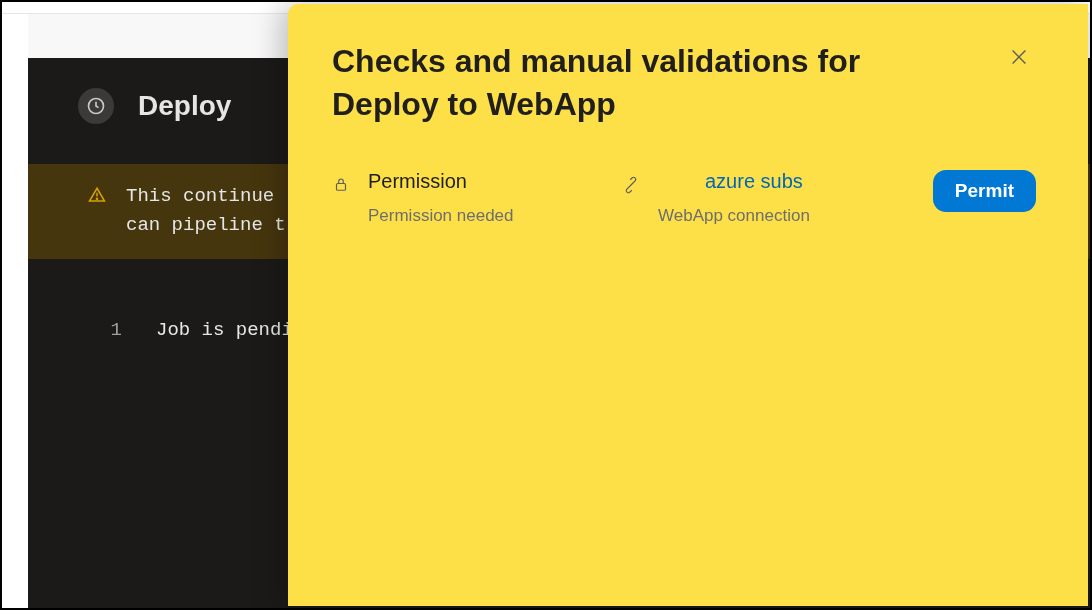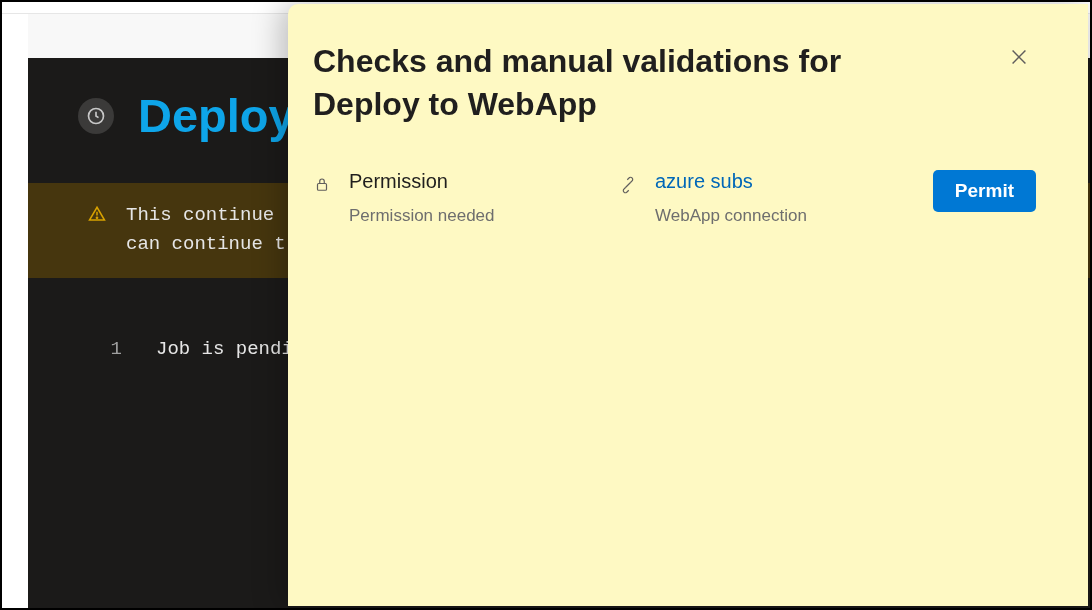--- a/index.html
+++ b/index.html
@@ -36,23 +36,23 @@
       padding: 30px 40px 40px 50px;
     }
     .clock-badge {
       width: 36px; height: 36px; border-radius: 50%;
       background: #3b3a39;
       display: flex; align-items: center; justify-content: center;
     }
     .clock-badge svg { width: 20px; height: 20px; }
     .dp-title {
       font-family: "Segoe UI", sans-serif;
-      font-size: 47px;
+      font-size: 28px;
       font-weight: 600;
-      color: #0ea5e9;
+      color: #e5e5e5;
     }
 
     .warning-banner {
       background: rgba(131, 94, 0, 0.42);
       display: flex;
       align-items: flex-start;
       gap: 20px;
       padding: 18px 34px 18px 60px;
       font-size: 19px;
       line-height: 1.55;
@@ -73,24 +73,24 @@
     .log-num { color: #9f9f9f; width: 12px; text-align: right;}
     .log-text { color: #e6e6e6; }
 
     
     .panel {
       position: absolute;
       top: 2px;
       right: 2px;
       bottom: 2px;
       width: 800px;
-      background: #fef9c3;
+      background: #fde047;
       border-top-left-radius: 10px;
       box-shadow: -6px 0 30px rgba(0,0,0,0.25);
-      padding: 36px 52px 36px 25px;
+      padding: 36px 52px 36px 44px;
       font-family: "Segoe UI", sans-serif;
     }
     .panel-header {
       display: flex;
       align-items: flex-start;
       justify-content: space-between;
       gap: 20px;
     }
     .panel-title {
       font-size: 32px;
@@ -106,47 +106,47 @@
       cursor: pointer;
       color: #605e5c;
       display: flex;
     }
     .close-btn svg { width: 22px; height: 22px; }
 
     .check-row {
       display: flex;
       align-items: flex-start;
       margin-top: 44px;
-      gap: 16px;
+      gap: 0;
     }
     .col {
       display: flex;
       align-items: flex-start;
       gap: 18px;
     }
     .col.perm { width: 290px; }
     .col.res  { width: 260px; }
     .col-icon {
       width: 18px; height: 26px;
       color: #605e5c;
       display: flex; align-items: center; justify-content: center;
       margin-top: 2px;
     }
     .col-icon svg { width: 18px; height: 18px; }
     .col-body { display: flex; flex-direction: column; }
     .col-title { font-size: 20px; color: #201f1e; }
-    .col-title.link { color: #0067b8; cursor: pointer; }
+    .col-title.link { color: #0067b8; cursor: pointer; margin-left: 47px; }
     .col-sub { font-size: 17px; color: #6e6e6e; margin-top: 13px; }
 
     .permit-btn {
       margin-left: auto;
       background: #0078d4;
       color: #fff;
       border: none;
-      border-radius: 5px;
+      border-radius: 13px;
       padding: 10px 22px;
       font-size: 19px;
       font-weight: 600;
       cursor: pointer;
     }
   </style>
 </head>
 <body>
 
 <div class="topbar"></div>
@@ -164,21 +164,21 @@
   </div>
 
   <div class="warning-banner">
     <svg viewBox="0 0 24 24" fill="none" stroke="#d8a200" stroke-width="2">
       <path d="M12 3 L22 20 H2 Z"></path>
       <line x1="12" y1="9" x2="12" y2="14"></line>
       <circle cx="12" cy="17" r="0.8" fill="#d8a200"></circle>
     </svg>
     <div>
       <div>This continue</div>
-      <div>can continue t</div>
+      <div>can pipeline t</div>
     </div>
   </div>
 
   <div class="log">
     <div class="log-row">
       <span class="log-num">1</span>
       <span class="log-text">Job is pending</span>
     </div>
   </div>
 </div>

